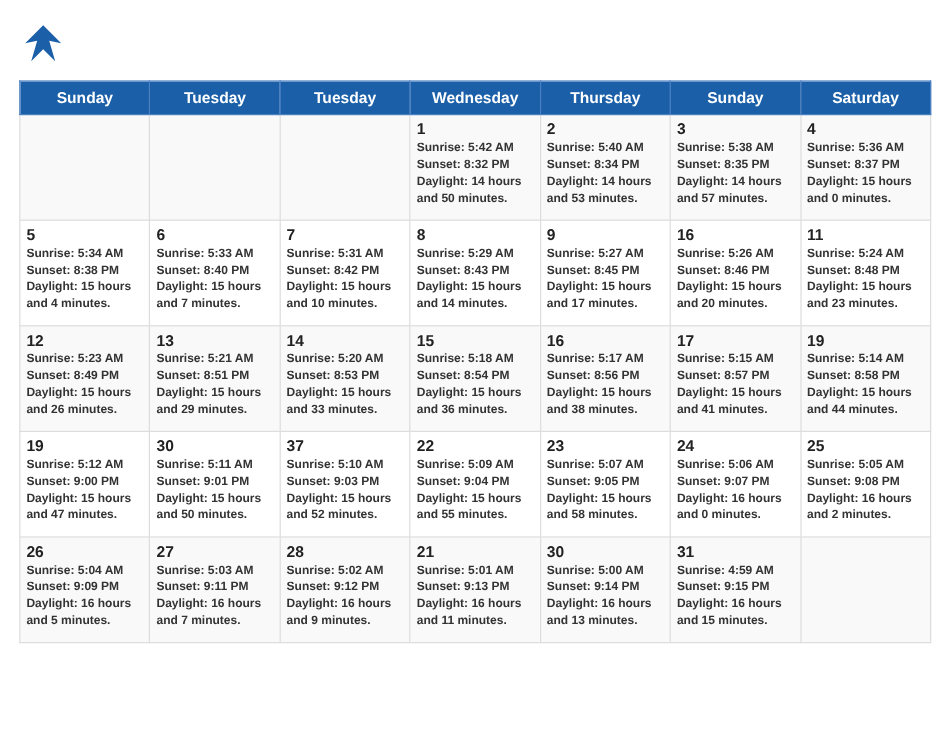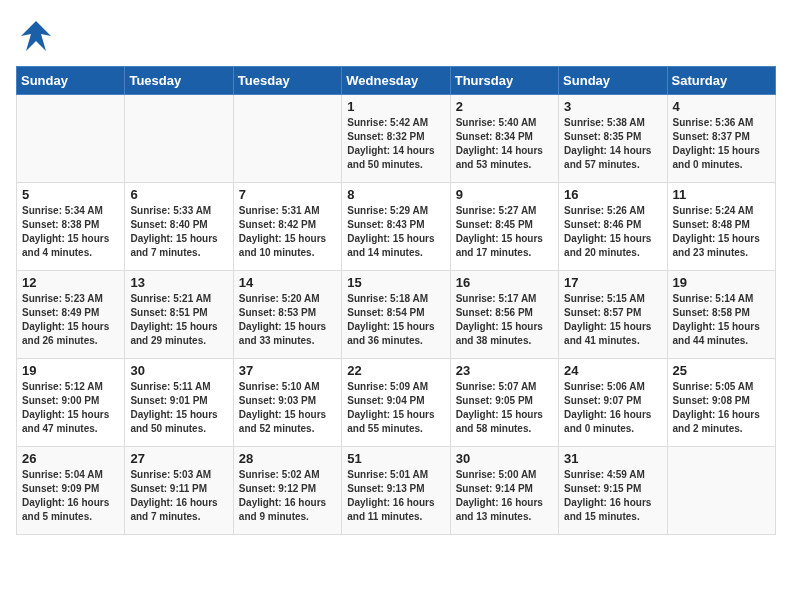--- a/index.html
+++ b/index.html
@@ -47,21 +47,21 @@
       width: 100%;
       border-collapse: collapse;
       font-size: 11px;
     }
     .calendar-table thead tr {
       background-color: #1a5fa8;
       color: #fff;
     }
     .calendar-table thead th {
       padding: 6px 4px;
-      text-align: left;
+      text-align: center;
       font-size: 13px;
       font-weight: bold;
       border: 1px solid #4a7fc0;
     }
     .calendar-table tbody tr {
       border-bottom: 1px solid #ccc;
     }
     .calendar-table tbody td {
       border: 1px solid #ddd;
       vertical-align: top;
@@ -243,21 +243,21 @@
         </td>
         <td>
           <span class="day-number">27</span>
           <div class="day-info">Sunrise: 5:03 AM<br>Sunset: 9:11 PM<br>Daylight: 16 hours<br>and 7 minutes.</div>
         </td>
         <td>
           <span class="day-number">28</span>
           <div class="day-info">Sunrise: 5:02 AM<br>Sunset: 9:12 PM<br>Daylight: 16 hours<br>and 9 minutes.</div>
         </td>
         <td>
-          <span class="day-number">51</span>
+          <span class="day-number">21</span>
           <div class="day-info">Sunrise: 5:01 AM<br>Sunset: 9:13 PM<br>Daylight: 16 hours<br>and 11 minutes.</div>
         </td>
         <td>
           <span class="day-number">30</span>
           <div class="day-info">Sunrise: 5:00 AM<br>Sunset: 9:14 PM<br>Daylight: 16 hours<br>and 13 minutes.</div>
         </td>
         <td>
           <span class="day-number">31</span>
           <div class="day-info">Sunrise: 4:59 AM<br>Sunset: 9:15 PM<br>Daylight: 16 hours<br>and 15 minutes.</div>
         </td>

